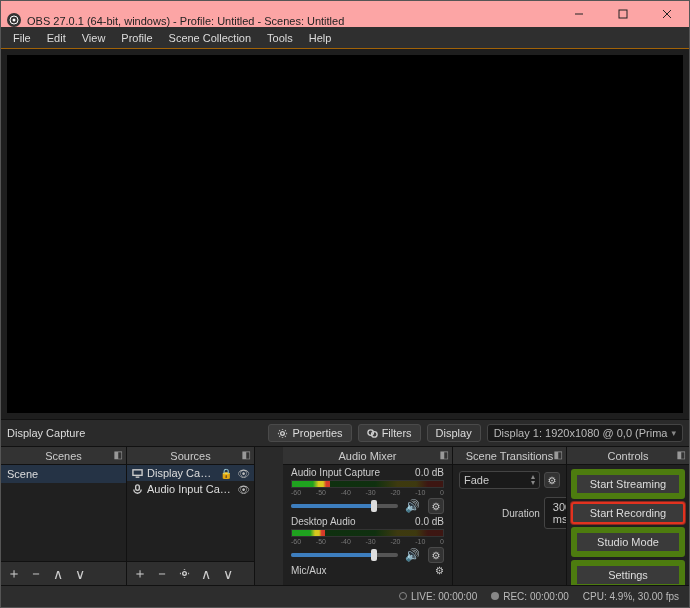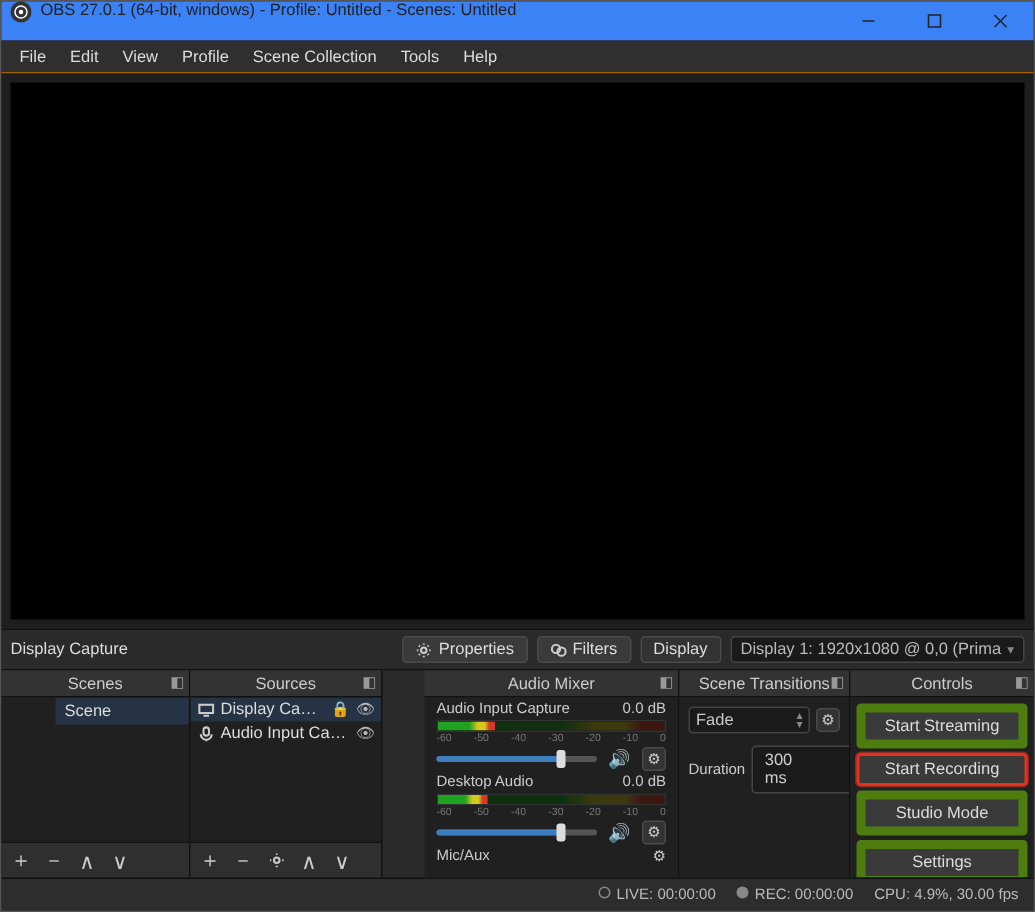--- a/index.html
+++ b/index.html
@@ -1,18 +1,18 @@
 <!DOCTYPE html>
 <html><head>
 <meta charset="utf-8">
 <style>
   * { box-sizing: border-box; margin: 0; padding: 0; font-family: "Segoe UI", Arial, sans-serif; }
   body { background: #fff; width: 690px; height: 608px; overflow: hidden; }
   .window { width: 690px; height: 608px; background: #252525; display: flex; flex-direction: column; border: 1px solid #555; }
-  .titlebar { height: 26px; background: #3b82f6; display: flex; align-items: flex-start; padding: 0 0 0 6px; font-size: 11px; color: #222;}
+  .titlebar { height: 26px; background: #fca5a5; display: flex; align-items: flex-end; padding: 0 0 0 6px; font-size: 11px; color: #222;}
   .titlebar .logo { width: 14px; height: 14px; background:#333; border-radius:50%; margin-right:6px; display:inline-flex;align-items:center;justify-content:center;}
   .titlebar .logo svg { width:10px;height:10px;}
   .titlebar .title { flex:1; }
   .winbtns { display:flex; }
   .winbtn { width:44px;height:26px;display:flex;align-items:center;justify-content:center;}
   .winbtn svg { stroke:#222; fill:none;}
   .menubar { height:22px; background:#2f2f2f; display:flex; align-items:center; padding:0 4px; font-size:11px; color:#ddd; border-bottom:1px solid #a16207;}
   .menubar span { padding:0 8px; cursor:default;}
   .preview-area { flex:1; background:#1e1e1e; padding:6px; display:flex;}
   .preview { flex:1; background:#000;}
@@ -29,21 +29,21 @@
   .panel.scenes { width:126px;}
   .panel.sources { width:128px;}
   .panel.mixer { flex:1; min-width:0;margin-left:28px;}
   .panel.trans { width:114px;}
   .panel.controls { width:122px;}
   .panel-header { height:18px; background:#333; font-size:11px;color:#ccc; display:flex;align-items:center;justify-content:center; position:relative; border-bottom:1px solid #111;}
   .panel-header .popicon { position:absolute; right:3px; top:2px; font-size:10px;color:#999;}
   .panel-body { flex:1; background:#202020; overflow:hidden; font-size:11px;color:#ddd;}
   .panel-footer { height:24px; background:#2f2f2f; display:flex; align-items:center; gap:8px; padding:0 6px; font-size:14px;color:#ccc;border-top:1px solid #111;}
   .panel-footer .tool { width:14px;text-align:center; font-size:14px;}
-  .scene-item { padding:3px 6px; background:#2f5a8f44;margin-left:36px;}
+  .scene-item { padding:3px 6px; background:#2f5a8f44;}
   .scene-item.sel { background:#2f5a8f55;}
   .source-row { display:flex; align-items:center; padding:2px 4px; gap:4px;}
   .source-row.sel { background:#2f5a8f55;}
   .src-icon { width:12px;height:12px; display:inline-flex;align-items:center;justify-content:center;}
   .source-row .txt { flex:1; white-space:nowrap; overflow:hidden; text-overflow:ellipsis;}
   .eye,.lock { font-size:10px;color:#bbb;}
   
   .mixrow { padding:2px 8px 0 8px;}
   .mixrow .top { display:flex; justify-content:space-between; font-size:10px; color:#ccc;}
   .meter { height:8px; background:#0a0a0a; border:1px solid #333; margin-top:2px; position:relative; overflow:hidden;}
@@ -286,21 +286,21 @@
       </div>
       <div class="panel-body trans-body">
         <div class="trans-row">
           <div class="select">
             <span>Fade</span>
             <span class="ud">▴<br>▾</span>
           </div>
           <div class="gear">⚙</div>
         </div>
         <div class="trans-row">
-          <span style="font-size:10px;">Duration</span>
+          <span style="font-size:10px;margin-left:43px;">Duration</span>
           <div class="numbox">
             <span>300 ms</span>
             <span class="ud">▴<br>▾</span>
           </div>
         </div>
       </div>
     </div>
 
     <div class="panel controls">
       <div class="panel-header">

